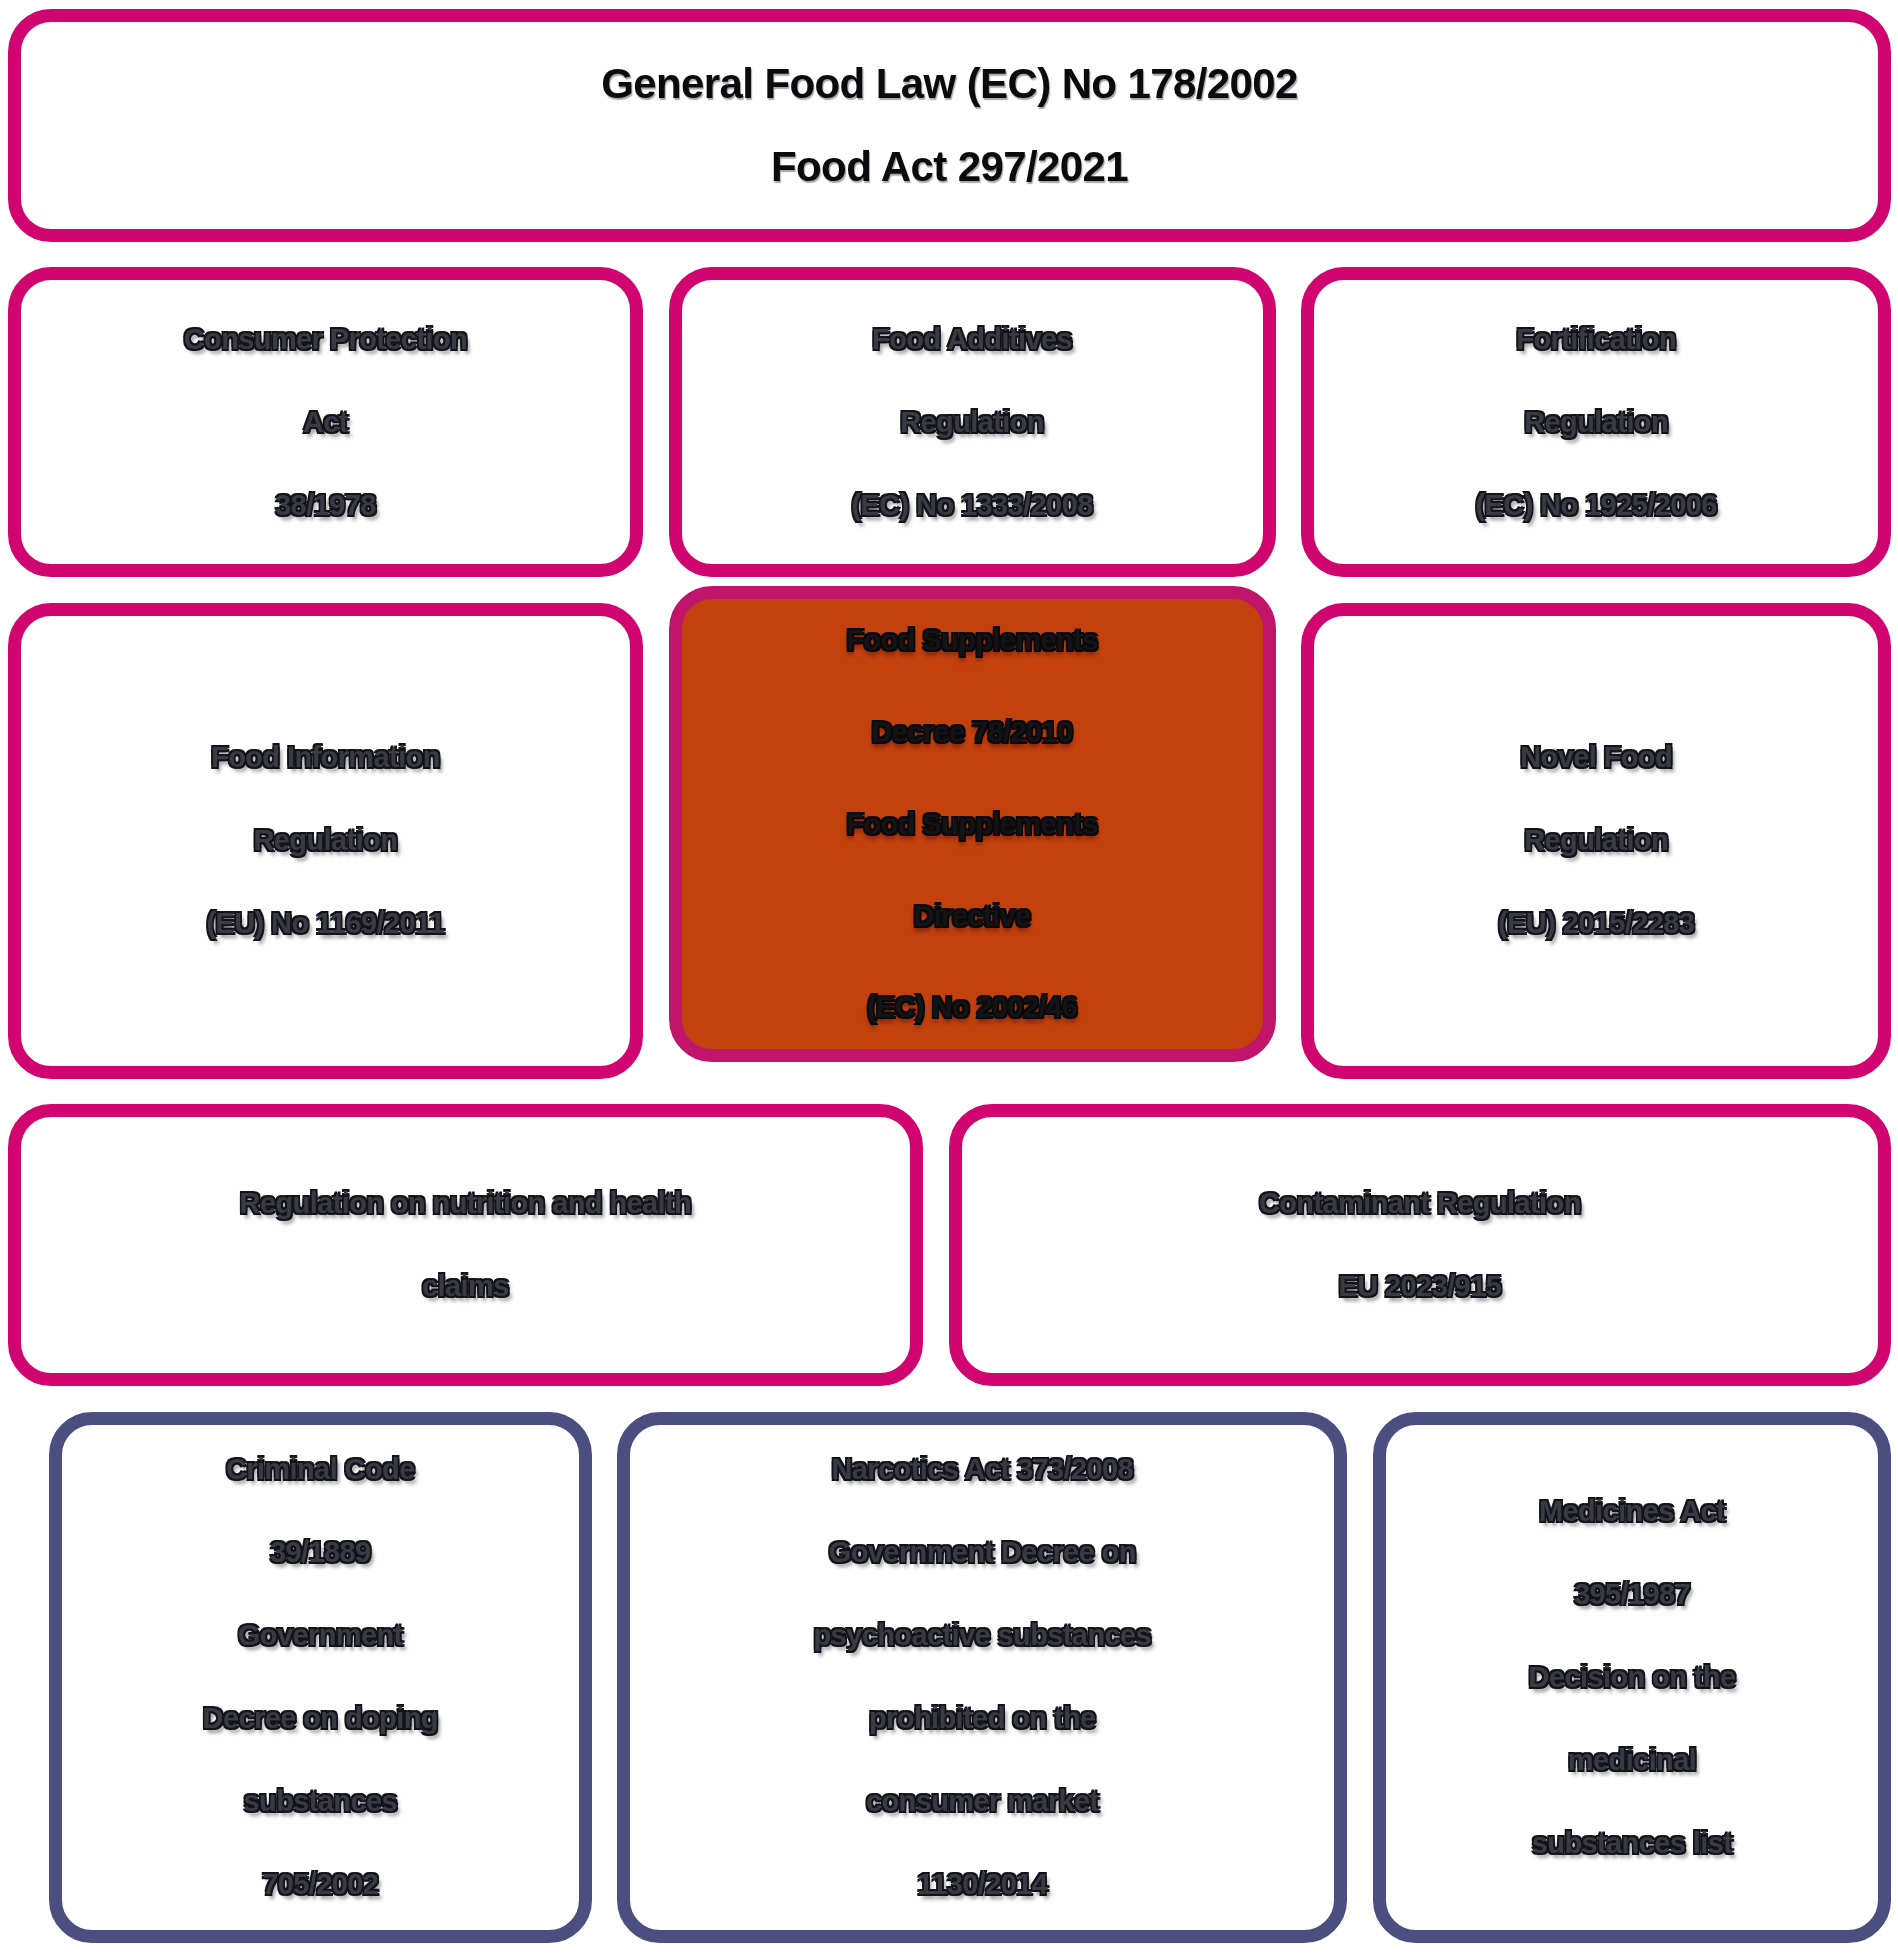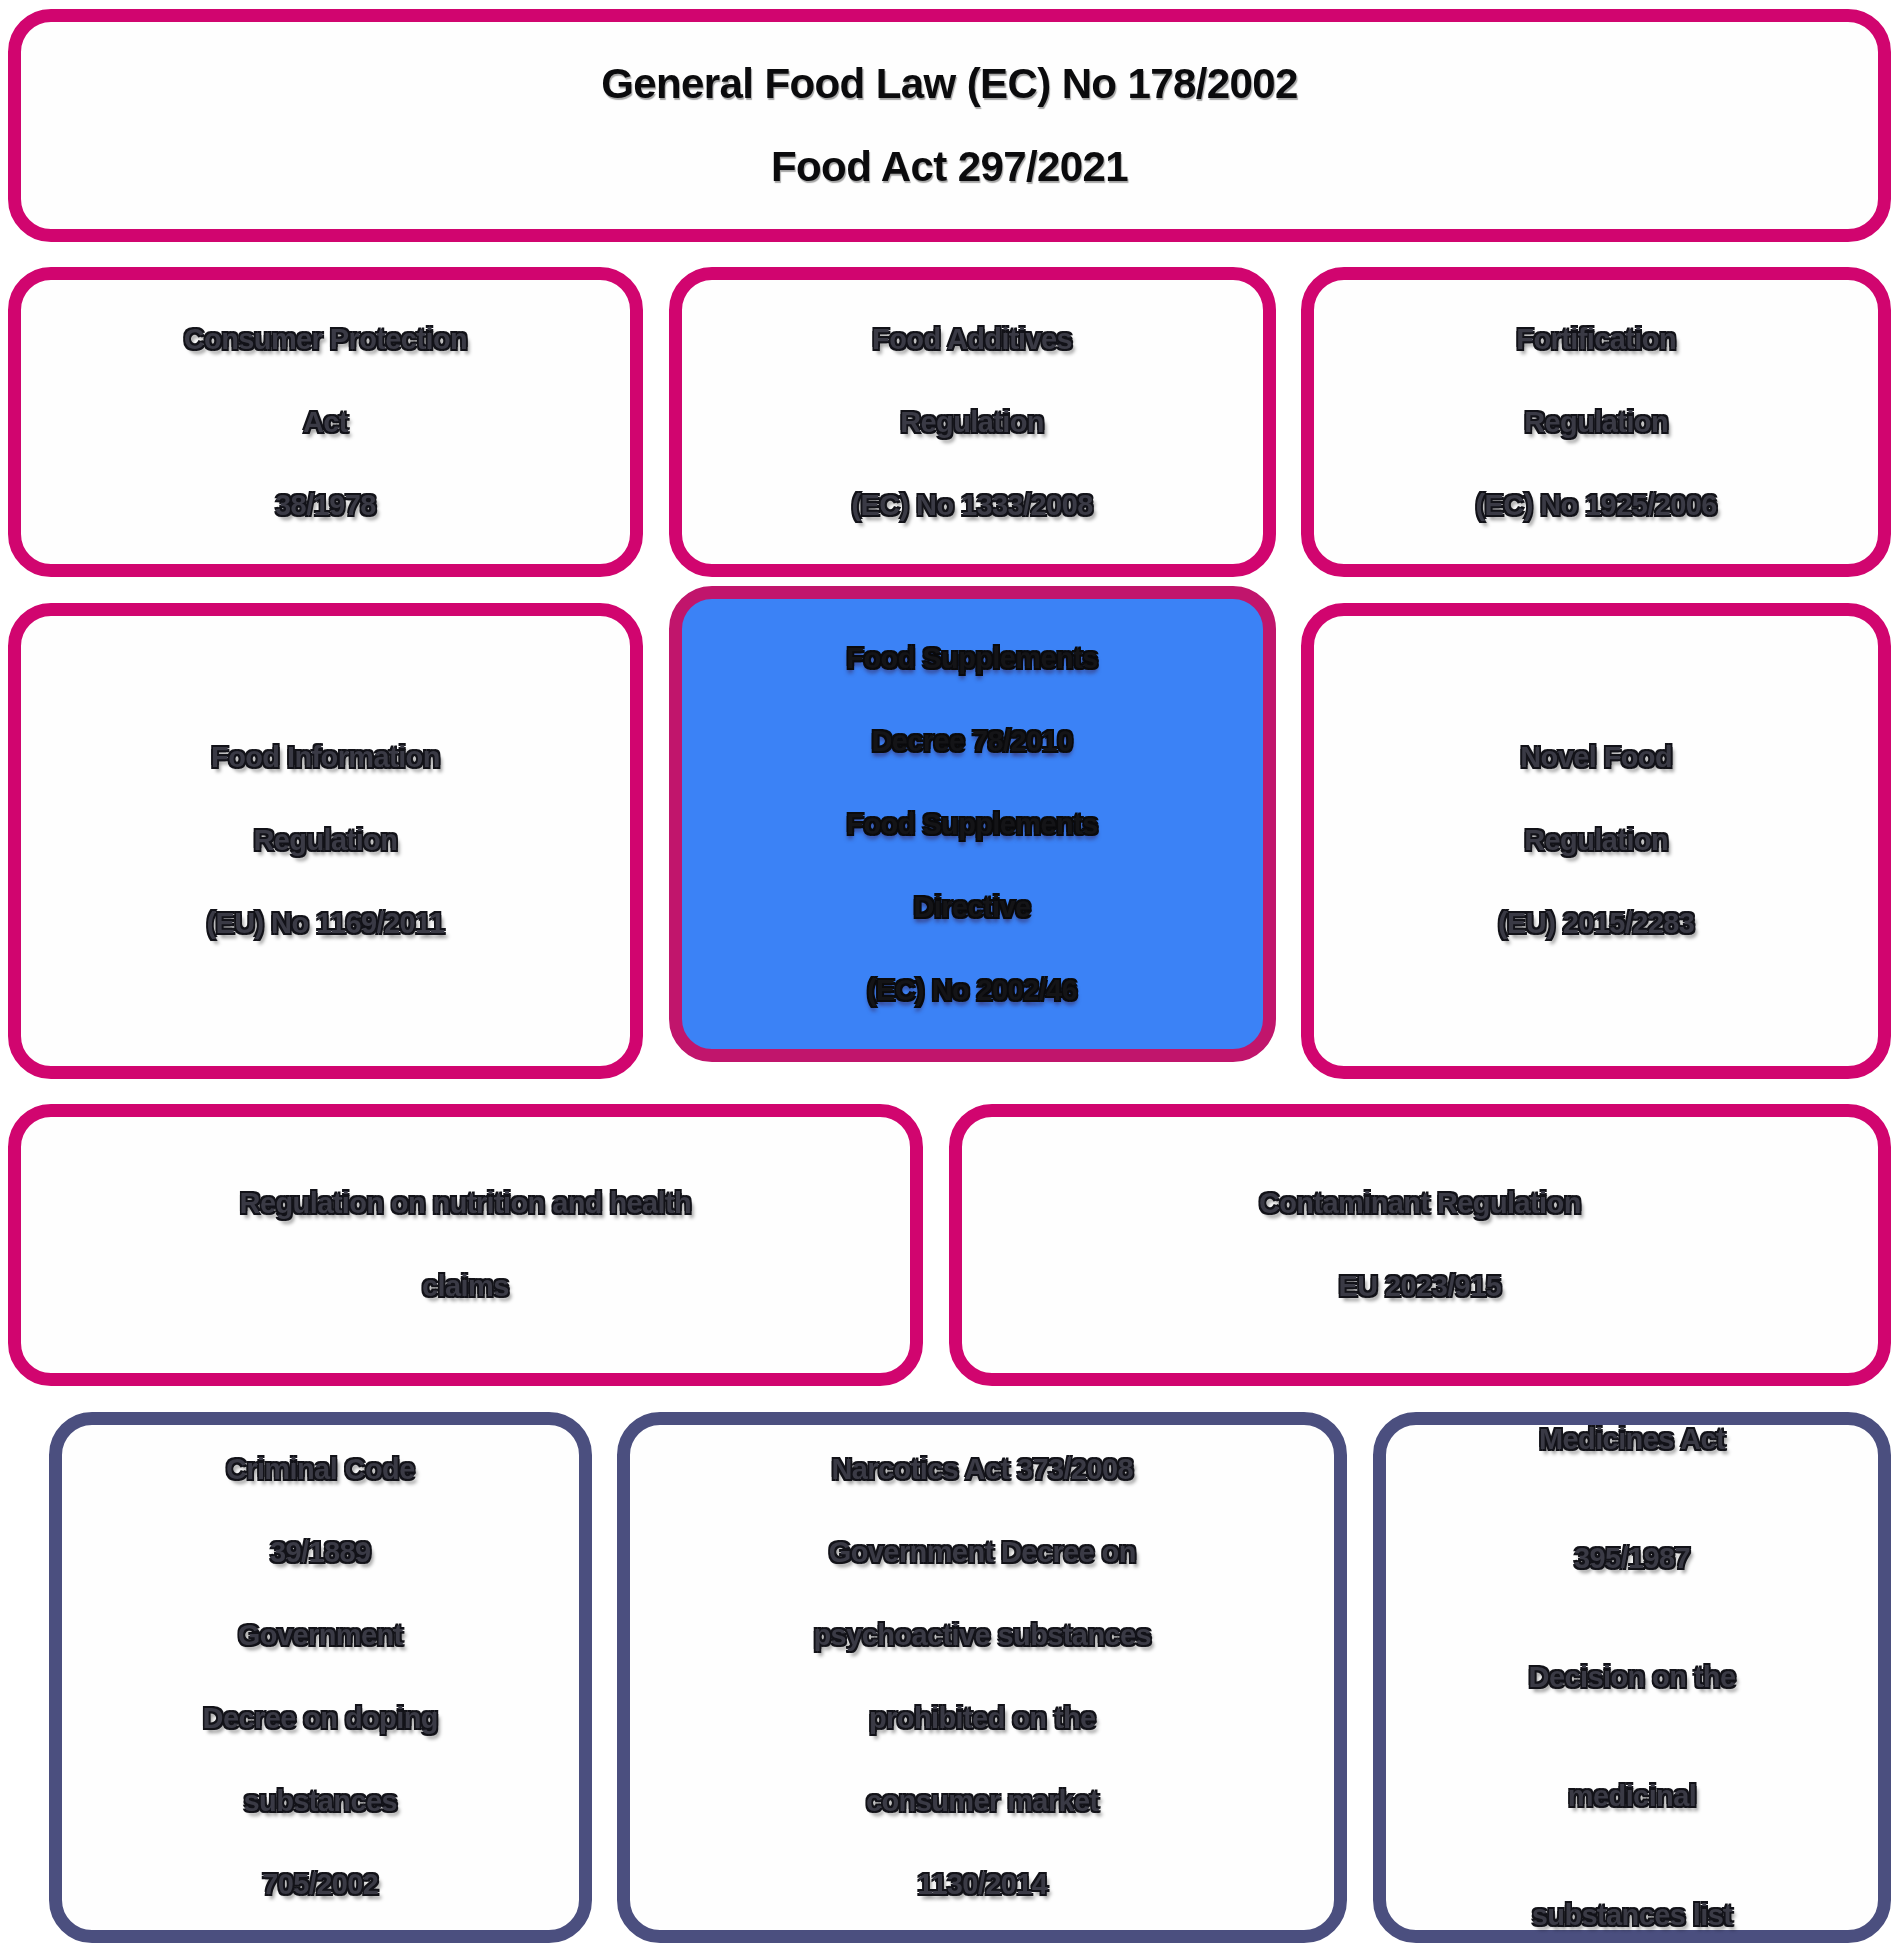--- a/index.html
+++ b/index.html
@@ -40,21 +40,21 @@
   .row5 { height: 531px; margin-bottom: 0; }
 
   .row1 .box { flex: 1 1 0; }
   .row2 .b1, .row3 .b1 { flex: 1.08 1 0; }
   .row2 .b2, .row3 .b2 { flex: 1.03 1 0; }
   .row2 .b3, .row3 .b3 { flex: 1 1 0; }
   .row4 .b1 { flex: 0.97 1 0; }
   .row4 .b2 { flex: 1 1 0; }
   .row5 .b1 { flex: 1.05 1 0; margin-left: 41px; }
   .row5 .b2 { flex: 1.43 1 0; }
-  .row5 .b3 { flex: 1 1 0; gap: 36px; }
+  .row5 .b3 { flex: 1 1 0; }
 
   .line {
     font-size: 29px;
     font-weight: bold;
     line-height: 83px;
     letter-spacing: -0.6px;
     color: #3A3A45;
     text-shadow:
       -1.7px -1.7px 0 #121218,
        1.7px -1.7px 0 #121218,
@@ -62,24 +62,25 @@
        1.7px  1.7px 0 #121218,
        3.3px  5px 3.9px rgba(0,0,0,0.40);
     white-space: nowrap;
   }
   .row1 .line {
     font-size: 42px;
     color: #0b0b0d;
     text-shadow: 1.1px 1.7px 1.1px rgba(0,0,0,0.35);
   }
   .box.highlight {
-    background: #3b82f6;
+    background: #c2410c;
     border-color: #C1156C;
     margin-top: -16.6px;
     margin-bottom: 16.6px;
+    justify-content: space-between;
   }
   .box.highlight .line {
     color: #141417;
     text-shadow:
       -1.7px -1.7px 0 #0a0a0c,
        1.7px -1.7px 0 #0a0a0c,
       -1.7px  1.7px 0 #0a0a0c,
        1.7px  1.7px 0 #0a0a0c,
        0    5px 4.4px rgba(52,0,28,0.55);
   }

